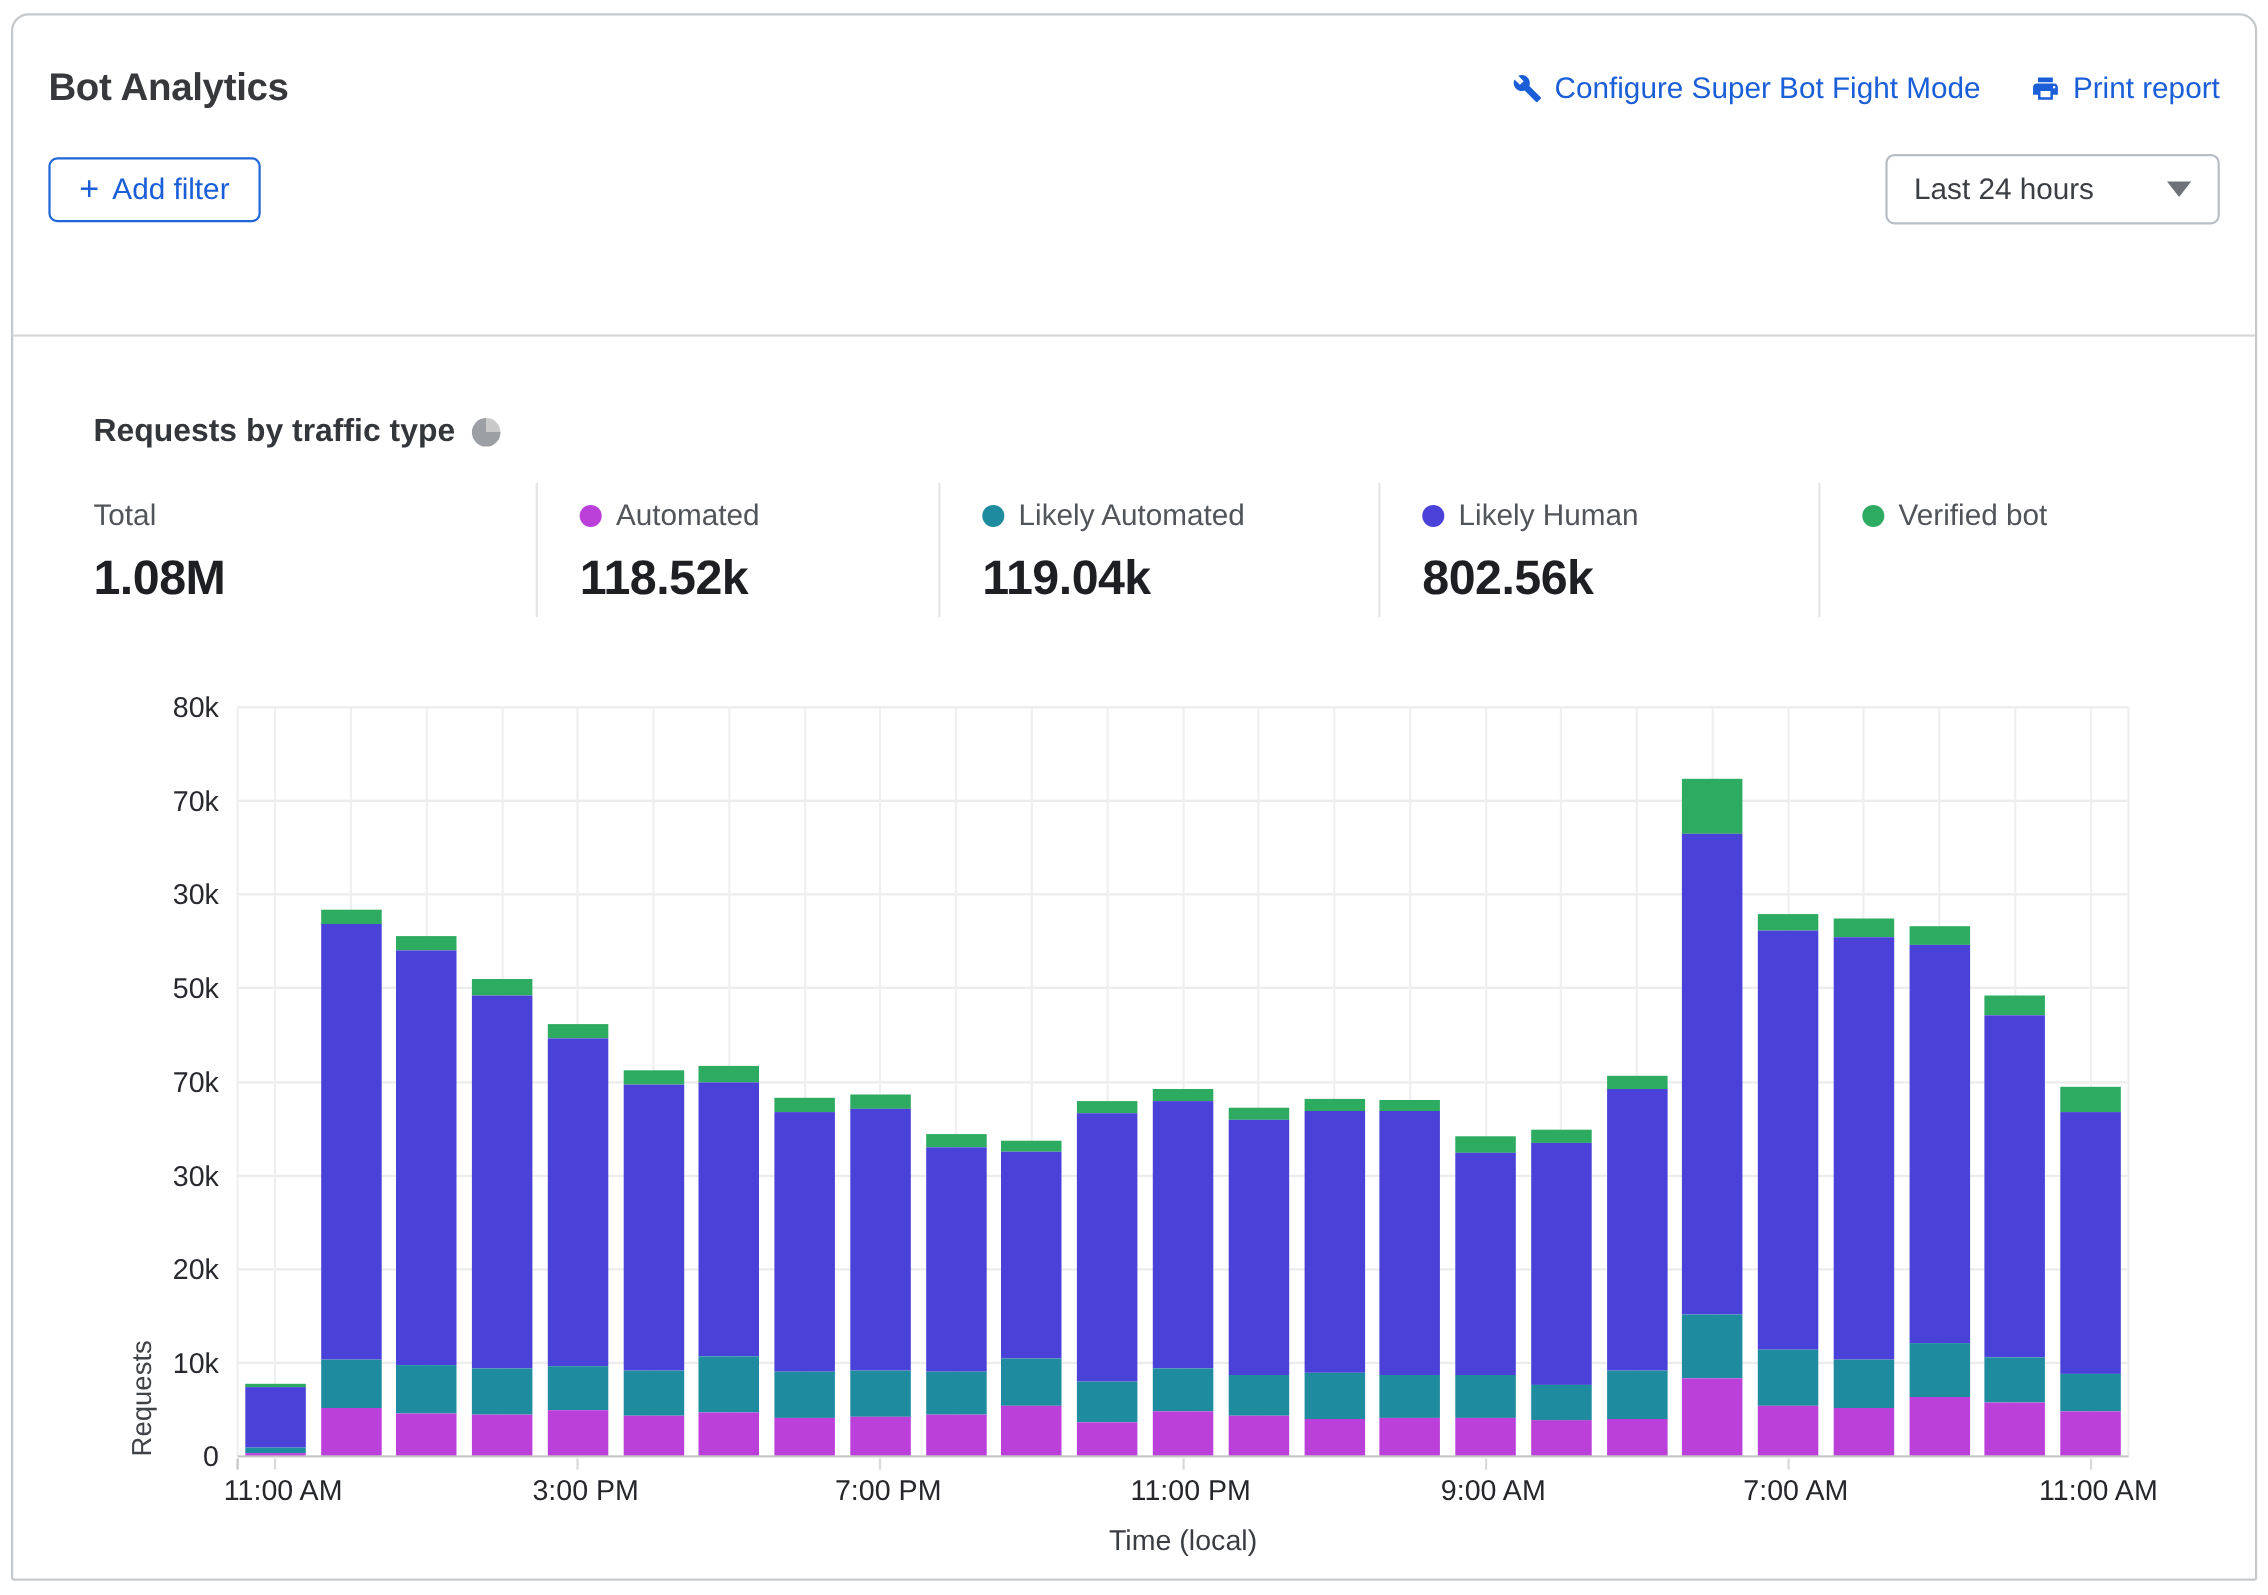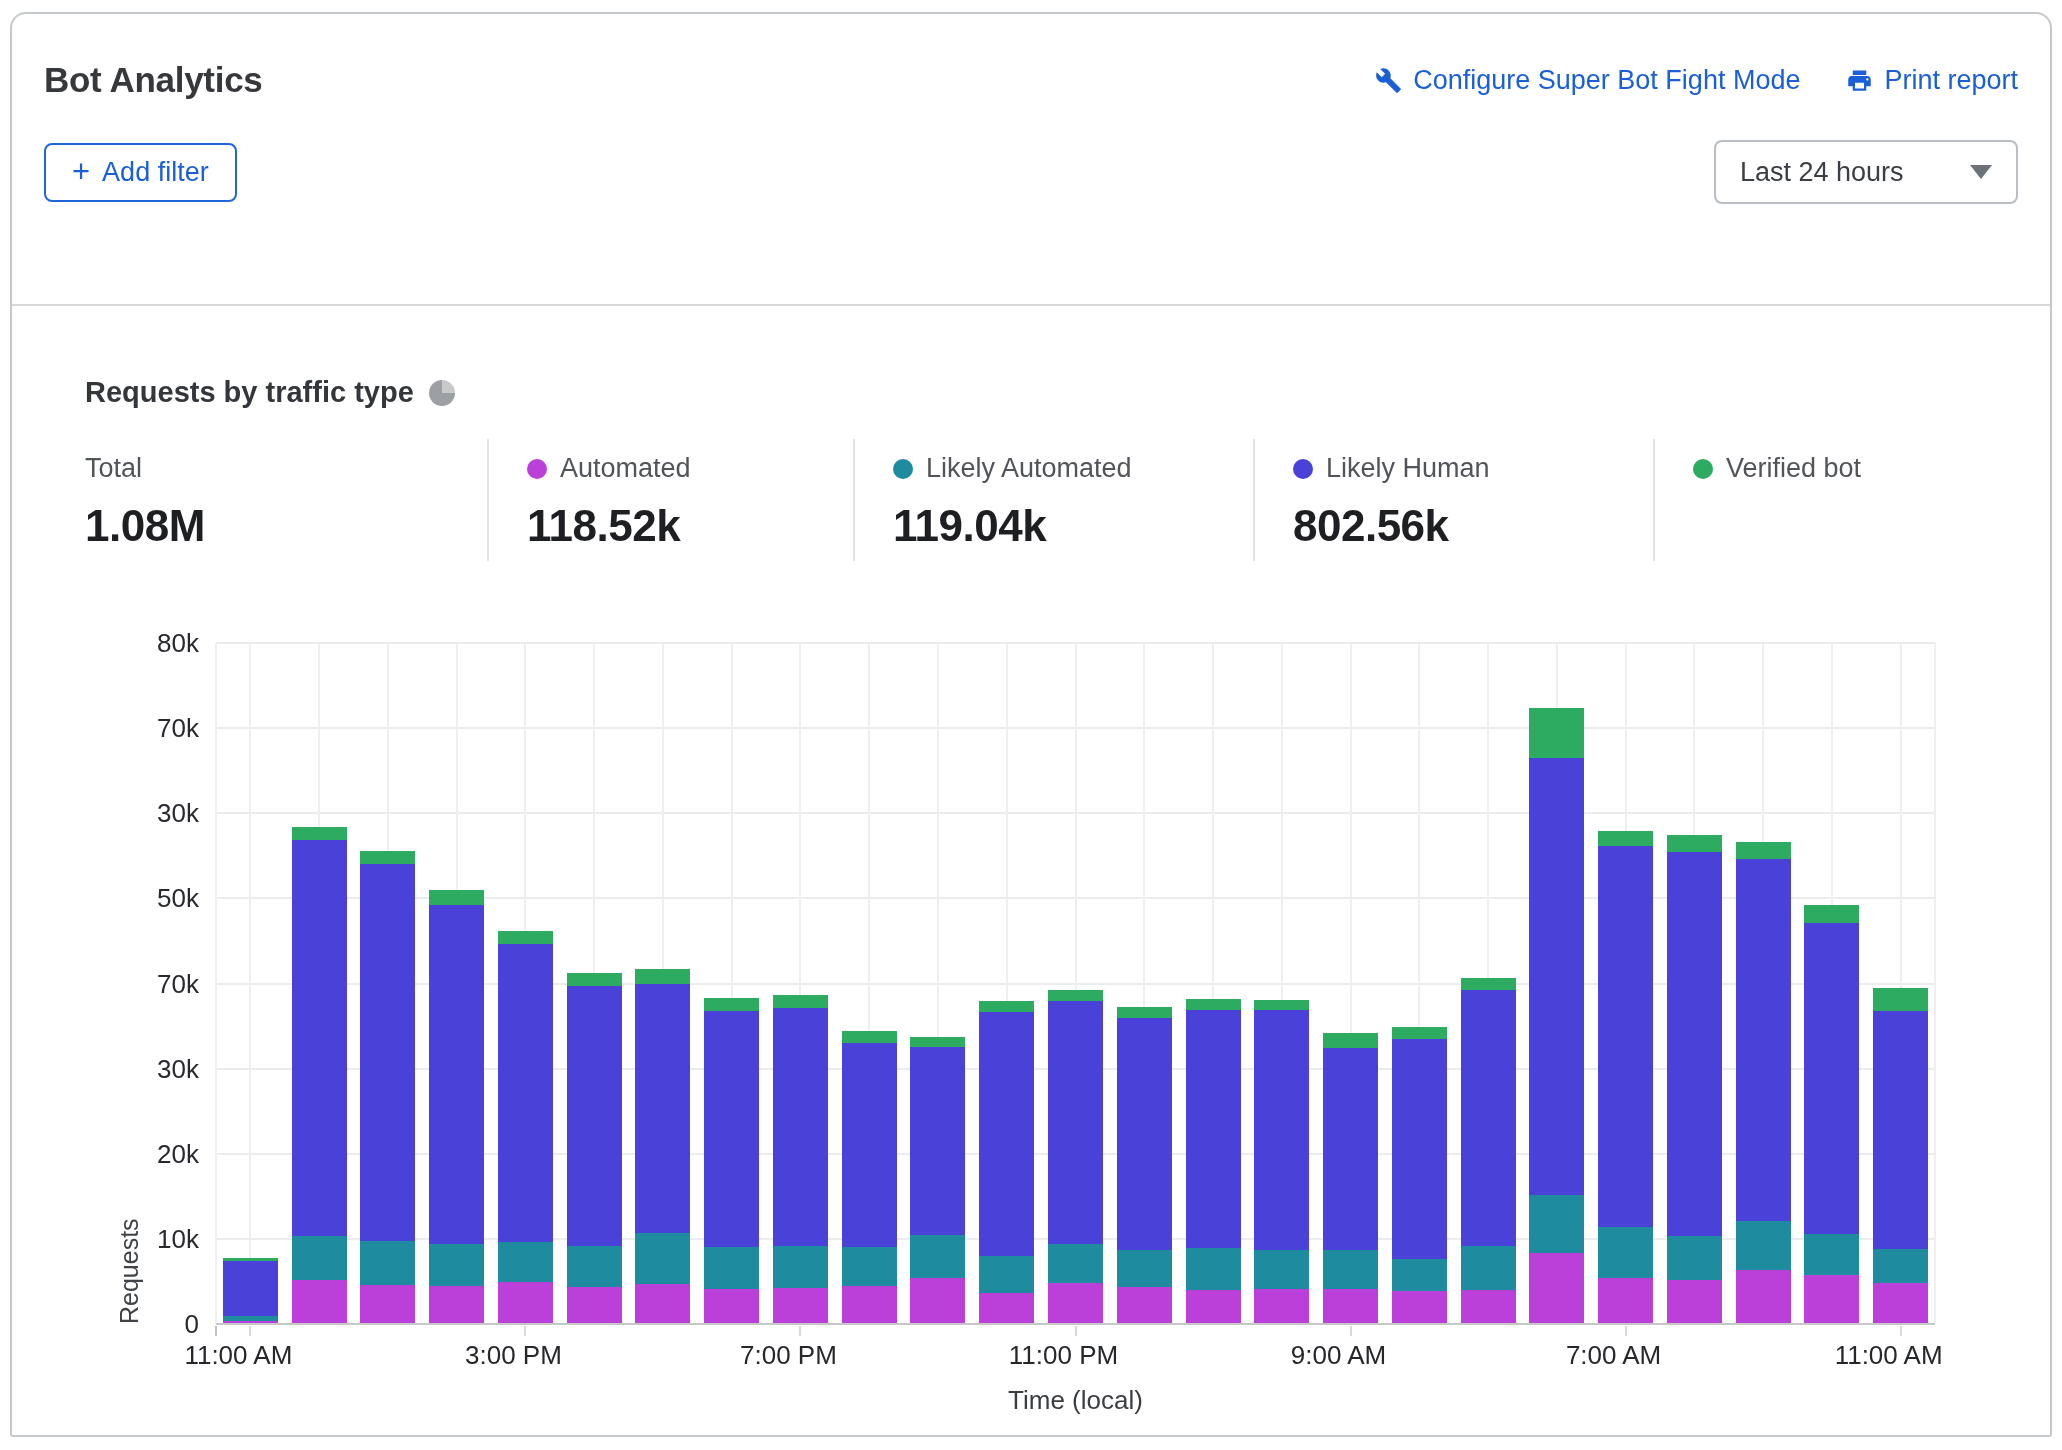--- a/index.html
+++ b/index.html
@@ -47,21 +47,21 @@
   .yticks { position:absolute; left:0; top:58px; width:114px; height:681px; }
   .ytick { position:absolute; right:0; font-size:26px; color:#27292e; line-height:28px; }
   .plot { position:absolute; left:131px; top:58px; width:1719px; height:681px; }
   .hgrid { position:absolute; left:0; right:0; height:2px; background:#ececec; }
   .vgrid { position:absolute; top:0; bottom:0; width:2px; background:#efefef; }
   .baseline { position:absolute; left:0; right:0; bottom:-1px; height:2px; background:#c7c7c7; z-index:3; }
   .slot { position:absolute; bottom:0; height:100%; display:flex; justify-content:center; align-items:flex-end; z-index:2; }
   .bar { width:55px; display:flex; flex-direction:column; }
   .seg { width:100%; }
   .xtick-mark { position:absolute; bottom:-12px; width:2px; height:10px; background:#c3c3c3; z-index:3; }
-  .xlabels { position:absolute; left:119px; top:755px; width:1719px; height:34px; }
+  .xlabels { position:absolute; left:138px; top:755px; width:1719px; height:34px; }
   .xlabel { position:absolute; transform:translateX(-50%); font-size:26px; color:#25272b; white-space:nowrap; }
   .x-axis-title { position:absolute; left:131px; top:800px; width:1719px; text-align:center; font-size:26px; color:#3a3d41; }
 </style>
 </head>
 <body>
 
 <div class="card">
 
   <div class="header">
     <div class="header-row1">

